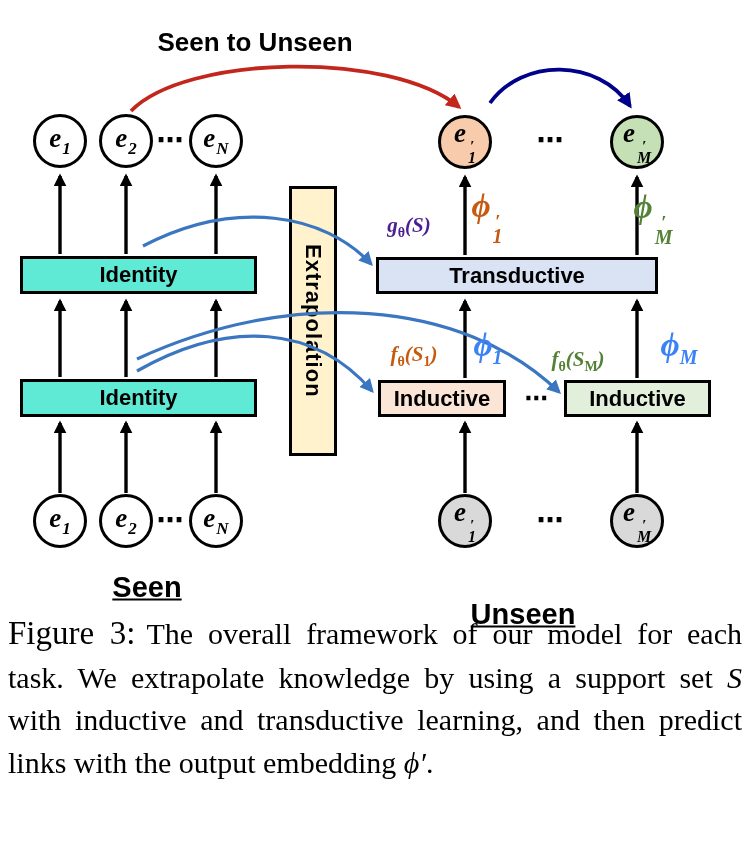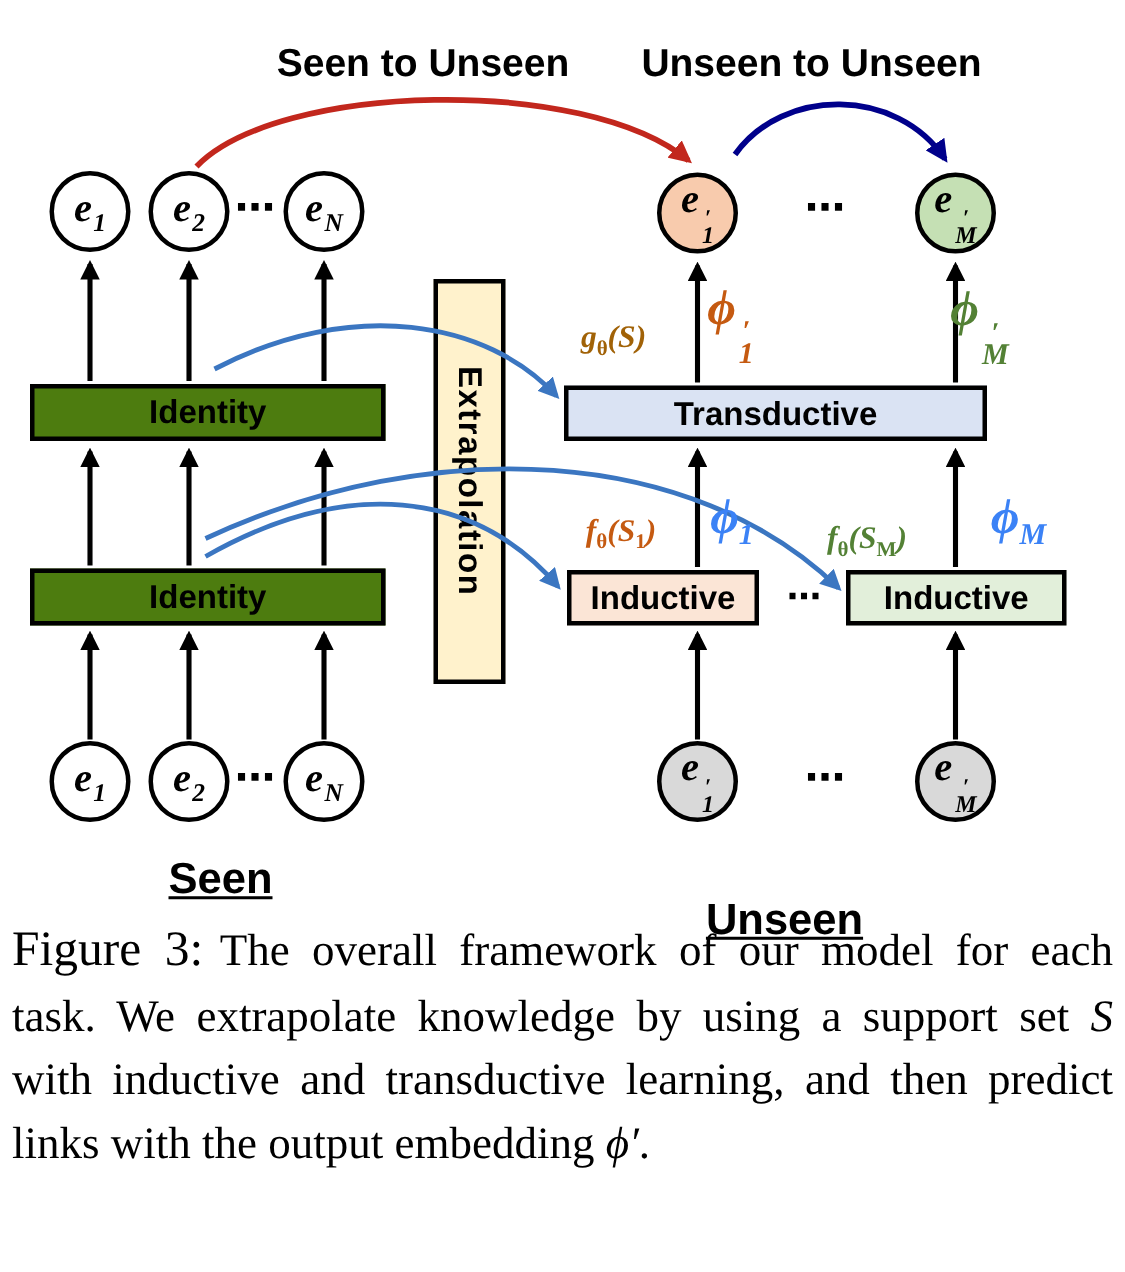--- a/index.html
+++ b/index.html
@@ -15,21 +15,21 @@
   .peachfill { background:#f8cbad; }
   .greenfill2 { background:#c5e0b4; }
   .grayfill { background:#d9d9d9; }
   .ct { white-space:nowrap; }
   .ns { font-size:17px; margin-left:1px; }
   .stack { display:inline-flex; flex-direction:column; align-items:center; vertical-align:-9px;
            line-height:0.8; margin-left:2px; }
   .pr { font-size:15px; } .sb { font-size:16px; }
 
   
-  .box { position:absolute; border:3px solid #000; box-sizing:border-box; background:#4d7c0f;
+  .box { position:absolute; border:3px solid #000; box-sizing:border-box; background:#5eead4;
          display:flex; align-items:center; justify-content:center;
          font-weight:bold; font-size:22px; color:#000; }
   .transfill { background:#dae3f3; }
   .indfill1 { background:#fbe5d6; }
   .indfill2 { background:#e2efda; }
   .extrapfill { background:#fff2cc; }
   .vtext { writing-mode:vertical-rl; text-orientation:sideways; letter-spacing:1px; }
 
   
   .arrows { position:absolute; left:0; top:0; pointer-events:none; }
@@ -49,21 +49,21 @@
 
   .mlabel { position:absolute; transform:translate(-50%,-50%); white-space:nowrap;
             font-family:"Liberation Serif","DejaVu Serif",serif; font-weight:bold; font-style:italic; }
   .fm { font-size:21px; }
   .fm sub { font-size:14px; font-style:normal; }
   .phim { font-size:33px; }
   .phim sub { font-size:20px; }
   .stack2 { display:inline-flex; flex-direction:column; align-items:center; vertical-align:-11px;
             line-height:0.75; margin-left:2px; }
   .pr2 { font-size:19px; } .sb2 { font-size:20px; }
-  .orange { color:#c55a11; } .greentx { color:#538135; } .bluetx { color:#a16207; } .blacktx { color:#3b82f6; }
+  .orange { color:#c55a11; } .greentx { color:#538135; } .bluetx { color:#4c1d95; } .blacktx { color:#3b82f6; }
 
   
   .caption { position:absolute; left:8px; top:610px; width:734px;
              font-family:"Liberation Serif", serif; font-size:30px; line-height:1.42;
              text-align:justify; color:#000; }
   .captag { font-size:33px; margin-right:11px; }
   .capvar { font-style:italic; }
 </style>
 </head>
 <body>
@@ -173,22 +173,21 @@
     </g>
 
     <path class="red-arrow" d="M131 111 C 185 55, 390 50, 459 107"></path>
     <path class="navy-arrow" d="M490 103 C 522 58, 598 58, 630 106"></path>
 
     <path class="blue-arrow" d="M143 246 C 235 198, 325 214, 371 264"></path>
     <path class="blue-arrow" d="M137 371 C 230 318, 316 326, 372 391"></path>
     <path class="blue-arrow" d="M137 359 C 290 288, 462 298, 559 392"></path>
   </svg>
 
-  <div class="hlabel" style="left:282px;top:42px">Seen to Unseen</div>
-  <div class="hlabel" style="left:541px;top:42px">Unseen to Unseen</div>
+  <div class="hlabel" style="left:255px;top:42px">Seen to Unseen</div>
 
   <div class="dots" style="left:170px;top:139px">⋯</div>
   <div class="dots" style="left:550px;top:139px">⋯</div>
   <div class="dots" style="left:170px;top:519px">⋯</div>
   <div class="dots" style="left:550px;top:519px">⋯</div>
   <div class="dots dots-small" style="left:536px;top:398px">⋯</div>
 
   <div class="mlabel fm bluetx" style="left:409px;top:227px">
     <span>g</span><sub>θ</sub><span>(</span><span>S</span><span>)</span>
   </div>

